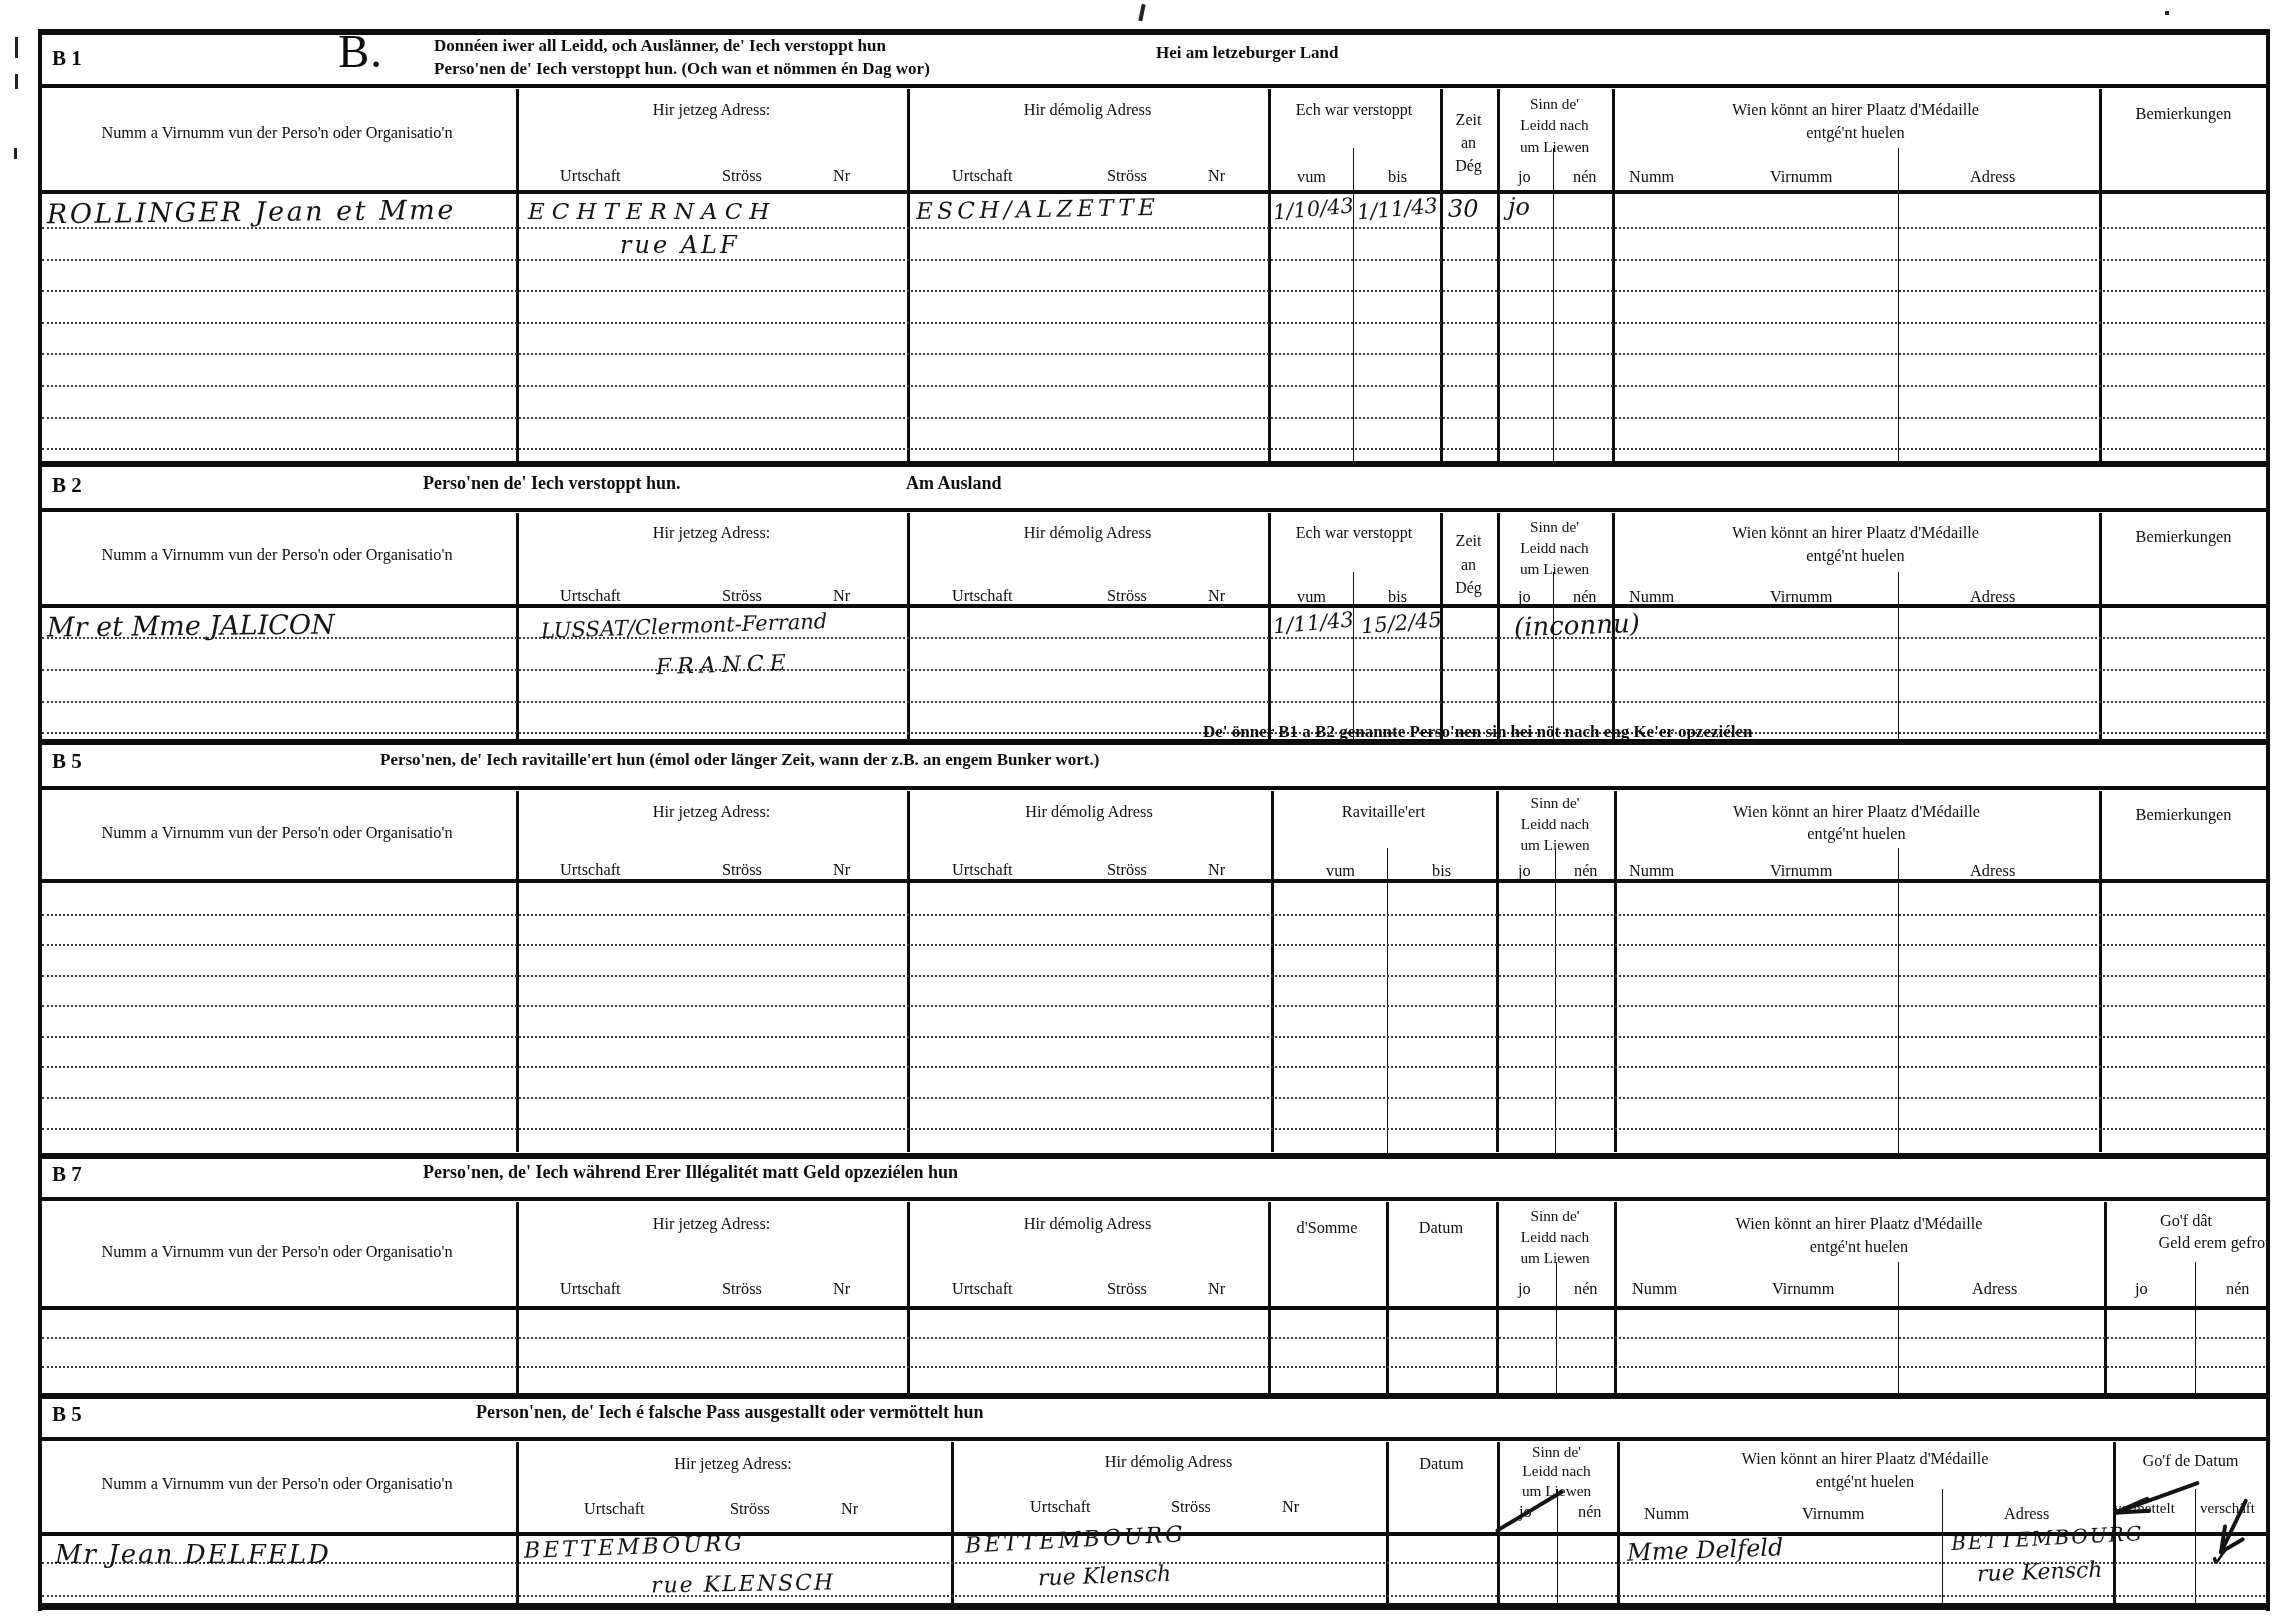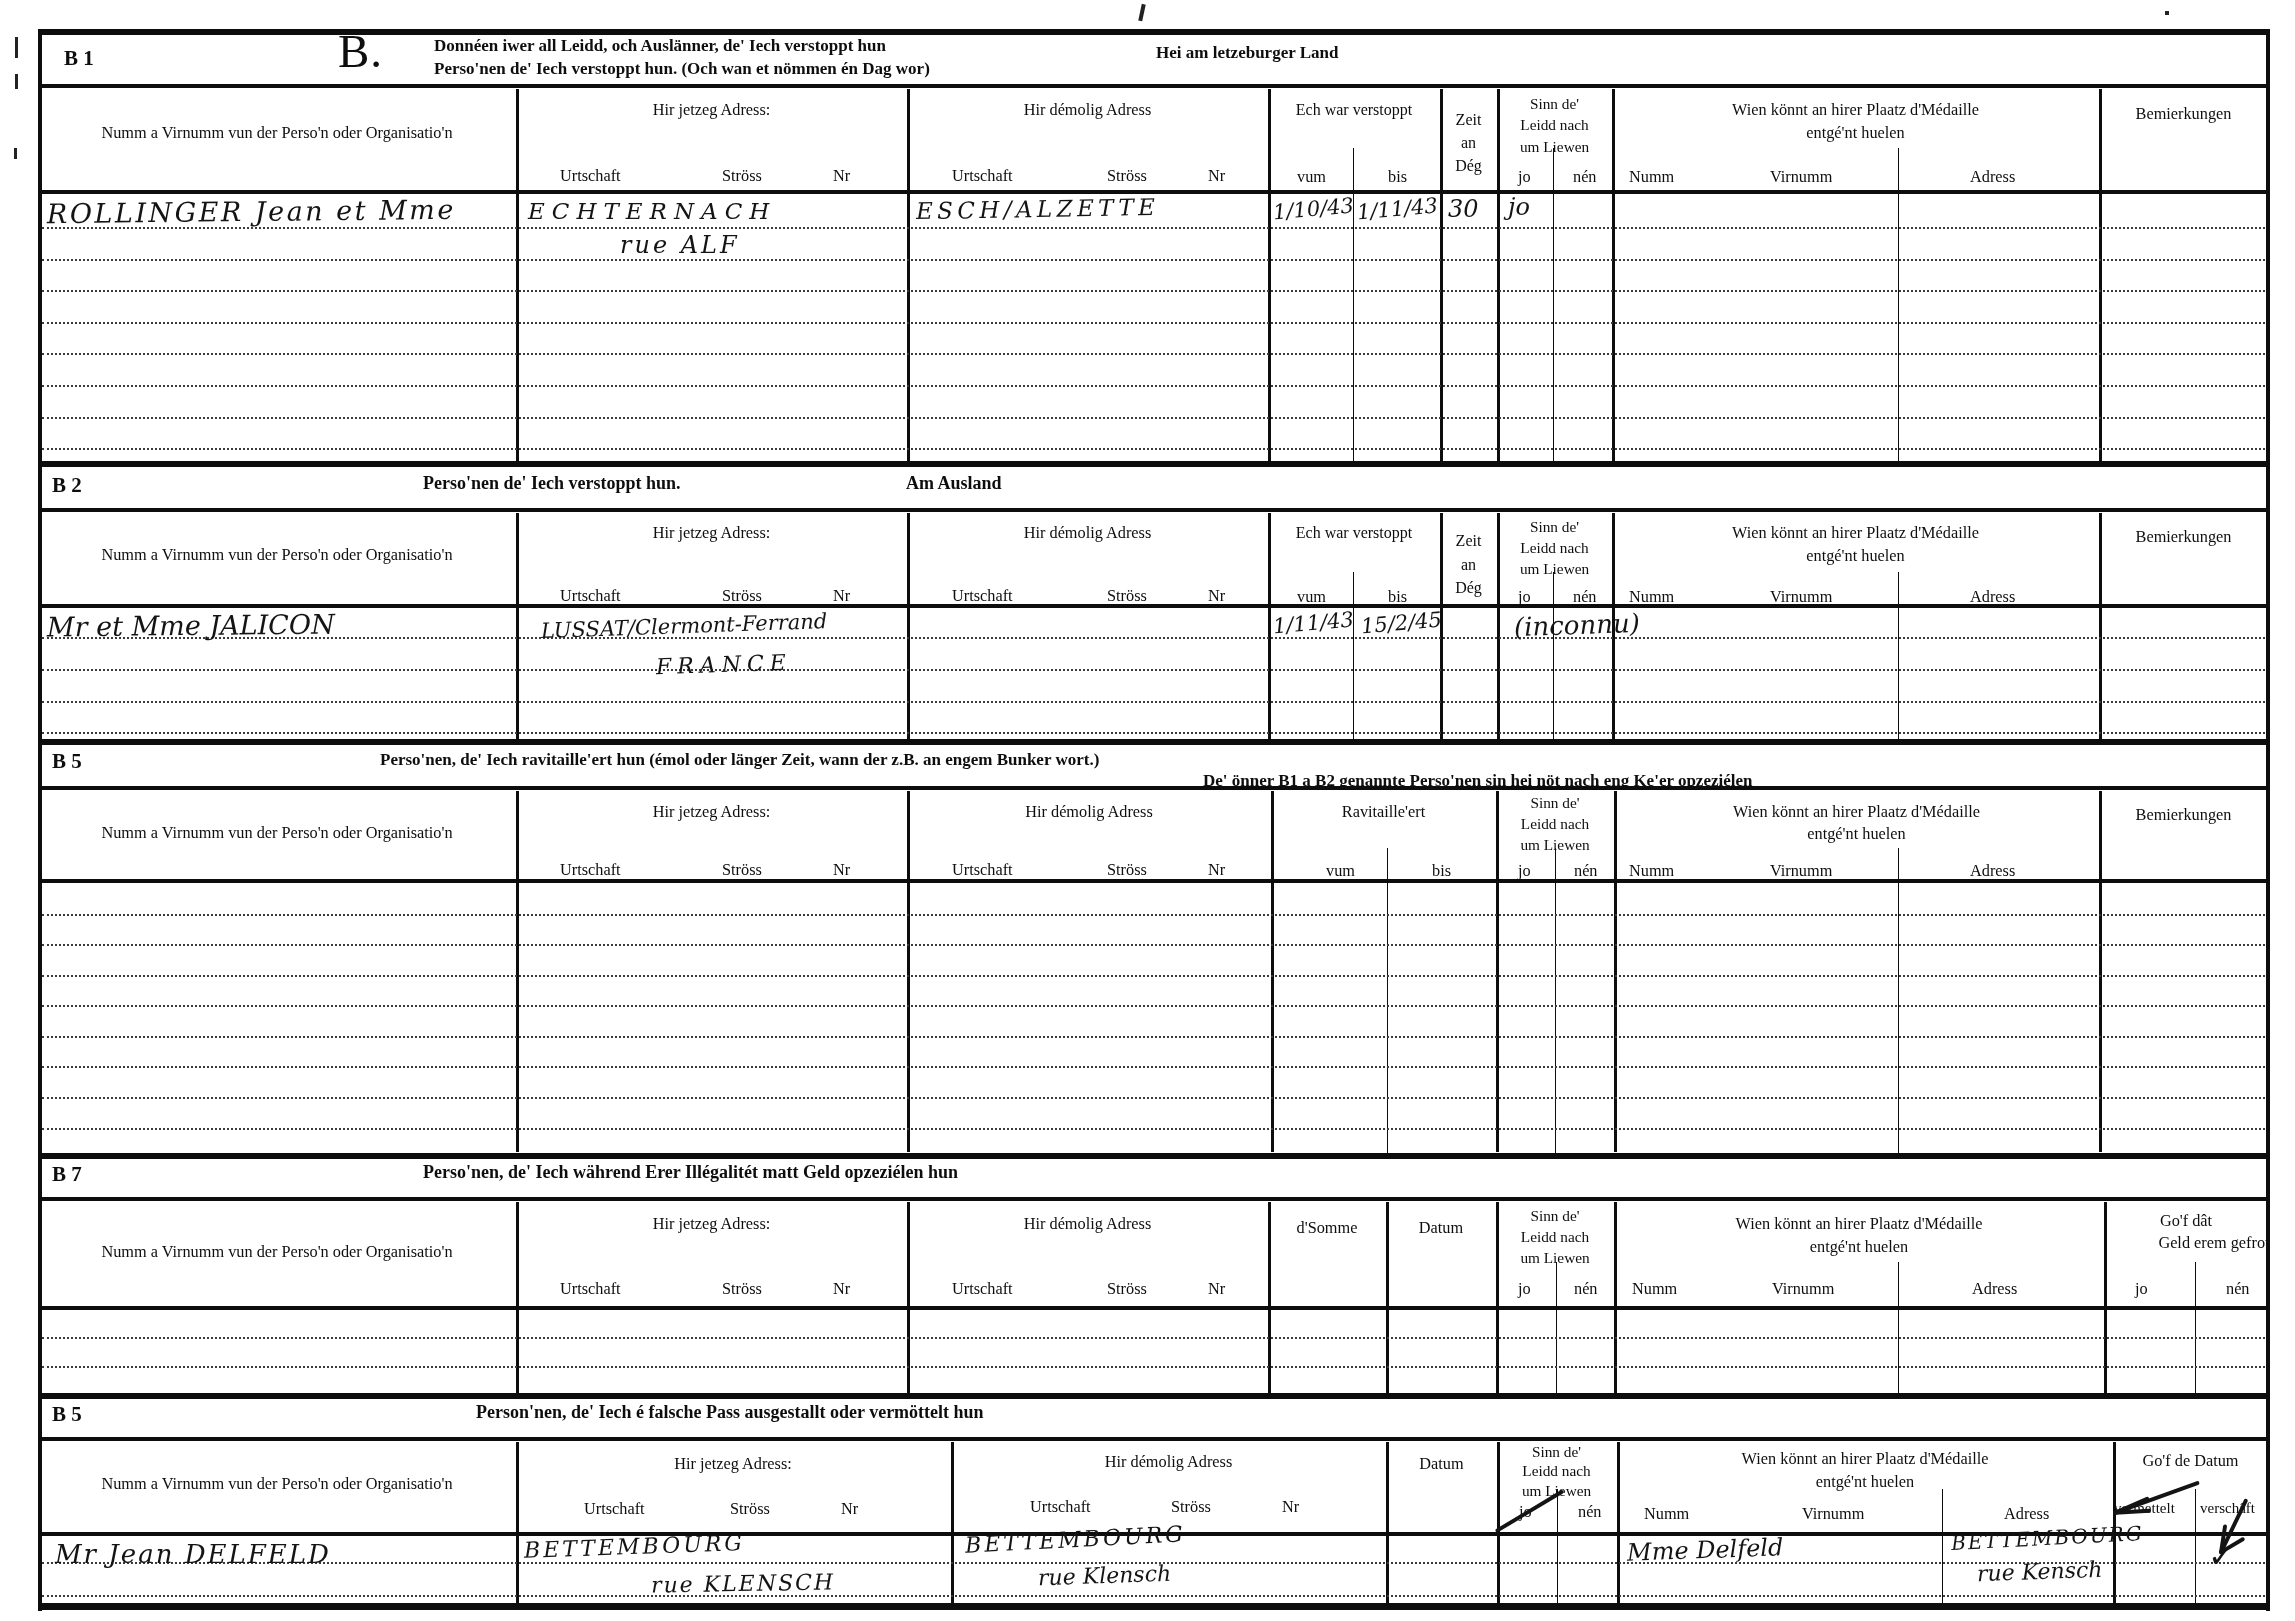--- a/index.html
+++ b/index.html
@@ -21,21 +21,21 @@
 <body>
 
 <div id="page">
 
   <div class="mark" style="left:15px;top:37px;width:2.5px;height:21px;"></div>
   <div class="mark" style="left:15px;top:74px;width:2.5px;height:15px;"></div>
   <div class="mark" style="left:14px;top:148px;width:2.5px;height:11px;"></div>
   <div class="mark" style="left:1140px;top:4px;width:3.5px;height:17px;transform:rotate(12deg);"></div>
   <div class="mark" style="left:2165px;top:11px;width:4.4px;height:4.4px;"></div>
 
-  <span class="t b" style="left:64px;top:47px;font-size:21px;">B 1</span>
+  <span class="t b" style="left:52px;top:47px;font-size:21px;">B 1</span>
   <span class="t big" style="left:338px;top:26px;">B.</span>
   <span class="t b" style="left:434px;top:37px;font-size:17px;">Donnéen iwer all Leidd, och Auslänner, de' Iech verstoppt hun</span>
   <span class="t b" style="left:434px;top:60px;font-size:17px;">Perso'nen de' Iech verstoppt hun. (Och wan et nömmen én Dag wor)</span>
   <span class="t b" style="left:1156px;top:44px;font-size:17px;">Hei am letzeburger Land</span>
 
   <div class="t c" style="left:43px;top:124px;width:468px;">Numm a Virnumm vun der Perso'n oder Organisatio'n</div>
   <div class="t c" style="left:516px;top:101px;width:391px;">Hir jetzeg Adress:</div>
   <span class="t" style="left:560px;top:167px;">Urtschaft</span>
   <span class="t" style="left:722px;top:167px;">Ströss</span>
   <span class="t" style="left:833px;top:167px;">Nr</span>
@@ -103,21 +103,21 @@
 
   <span class="hw" style="left:47px;top:610px;font-size:27px;transform:rotate(-0.6deg);">Mr et Mme JALICON</span>
   <span class="hw" style="left:541px;top:614px;font-size:21px;transform:rotate(-2deg);">LUSSAT/Clermont-Ferrand</span>
   <span class="hw" style="left:656px;top:652px;font-size:22px;letter-spacing:6px;transform:rotate(-2deg);">FRANCE</span>
   <span class="hw" style="left:1273px;top:611px;font-size:21px;transform:rotate(-5deg);">1/11/43</span>
   <span class="hw" style="left:1361px;top:611px;font-size:21px;transform:rotate(-5deg);">15/2/45</span>
   <span class="hw" style="left:1514px;top:610px;font-size:26px;transform:rotate(-2deg);">(inconnu)</span>
 
   <span class="t b" style="left:52px;top:750px;font-size:21px;">B 5</span>
   <span class="t b" style="left:380px;top:751px;font-size:17px;">Perso'nen, de' Iech ravitaille'ert hun (émol oder länger Zeit, wann der z.B. an engem Bunker wort.)</span>
-  <span class="t b" style="left:1203px;top:772px;font-size:17px;">De' önner B1 a B2 genannte Perso'nen sin hei nöt nach eng Ke'er opzeziélen</span>
+  <span class="t b" style="left:1203px;top:723px;font-size:17px;">De' önner B1 a B2 genannte Perso'nen sin hei nöt nach eng Ke'er opzeziélen</span>
 
   <div class="t c" style="left:43px;top:824px;width:468px;">Numm a Virnumm vun der Perso'n oder Organisatio'n</div>
   <div class="t c" style="left:516px;top:803px;width:391px;">Hir jetzeg Adress:</div>
   <span class="t" style="left:560px;top:861px;">Urtschaft</span>
   <span class="t" style="left:722px;top:861px;">Ströss</span>
   <span class="t" style="left:833px;top:861px;">Nr</span>
   <div class="t c" style="left:907px;top:803px;width:364px;">Hir démolig Adress</div>
   <span class="t" style="left:952px;top:861px;">Urtschaft</span>
   <span class="t" style="left:1107px;top:861px;">Ströss</span>
   <span class="t" style="left:1208px;top:861px;">Nr</span>

